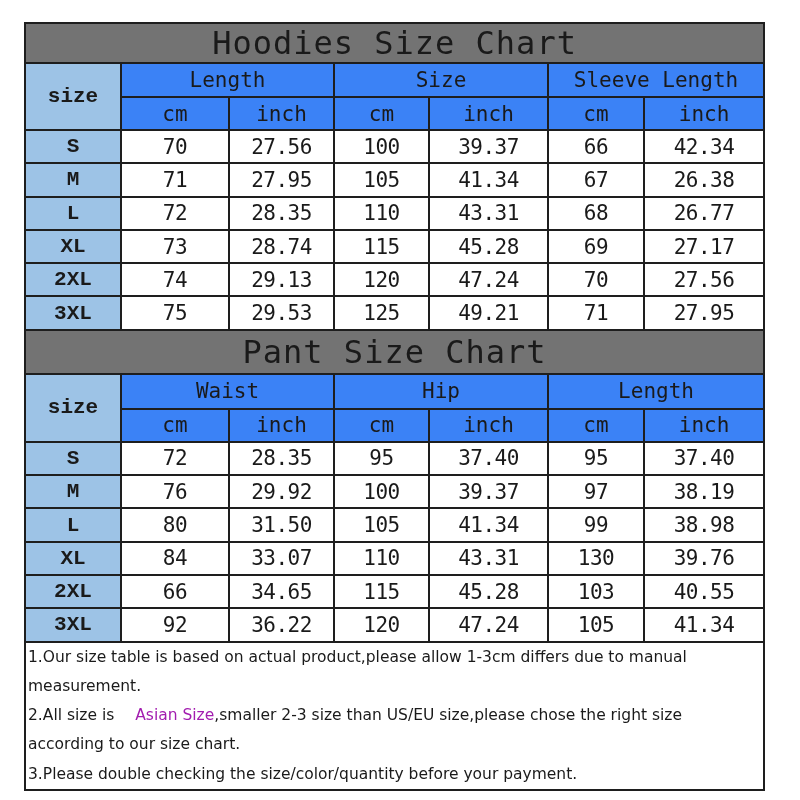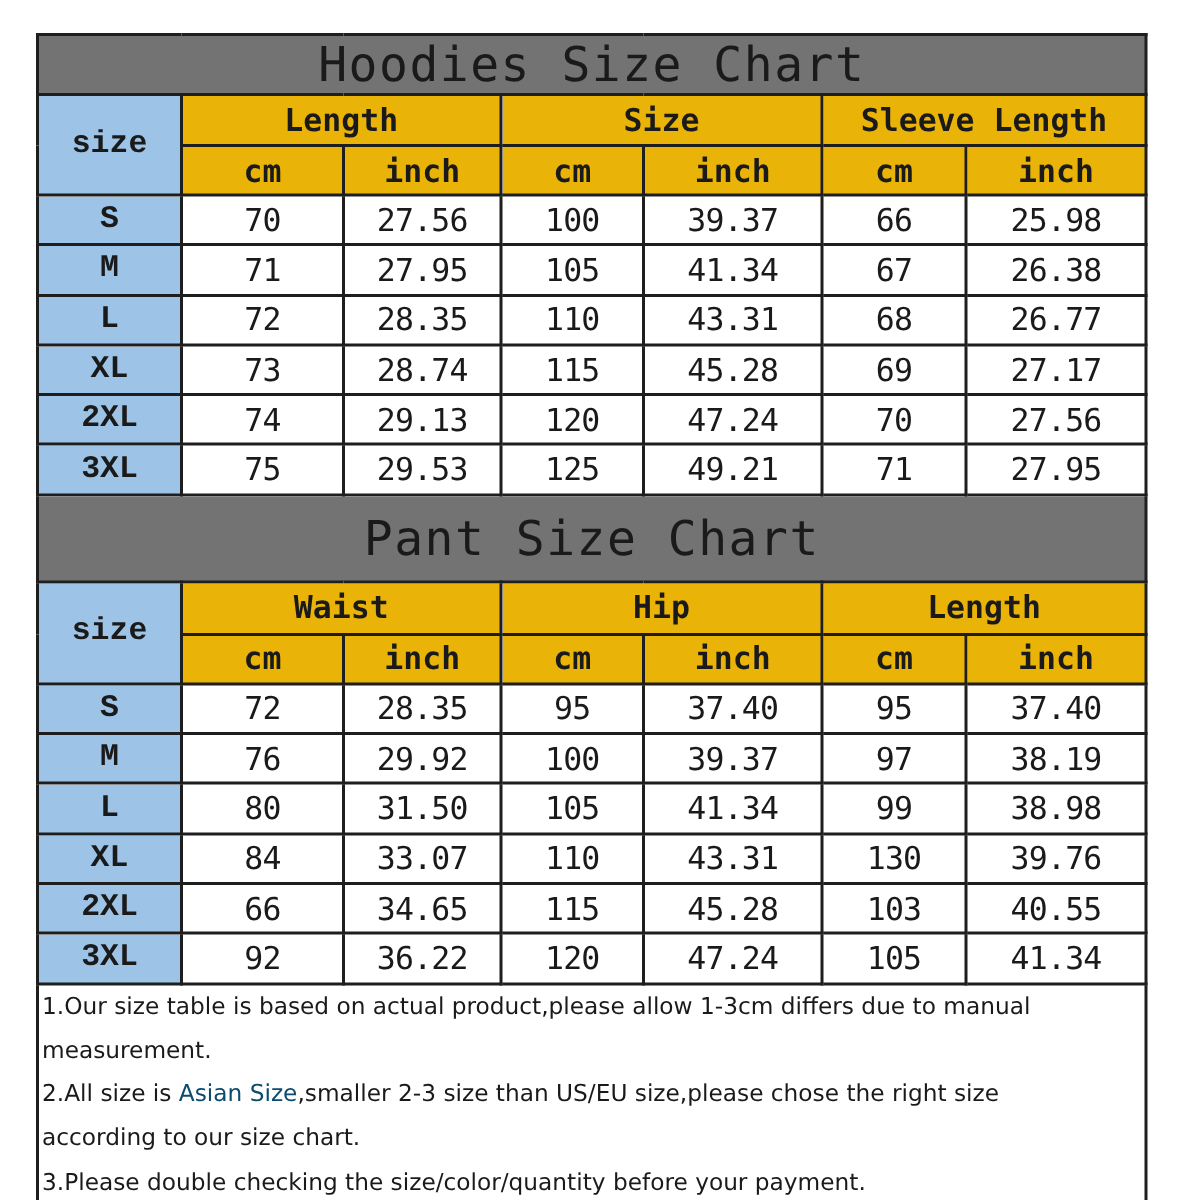--- a/index.html
+++ b/index.html
@@ -21,23 +21,23 @@
     white-space: nowrap;
   }
   .title {
     background: #737373;
     font-family: "DejaVu Sans Mono", "Liberation Mono", monospace;
     font-size: 32px;
     letter-spacing: 1px;
     color: #111;
   }
   .hdr {
-    background: #eab308;
+    background: #3b82f6;
     font-family: "DejaVu Sans Mono", "Liberation Mono", monospace;
-    font-weight: bold;
+    font-weight: normal;
     font-size: 21px;
     color: #1a1a1a;
   }
   .sizecell {
     background: #9dc3e6;
     font-family: Liberation Mono, monospace;
     font-weight: bold;
     font-size: 21px;
   }
   .val {
@@ -51,21 +51,21 @@
     text-align: left !important;
     vertical-align: top !important;
     font-family: "DejaVu Sans", "Liberation Sans", sans-serif;
     font-size: 15.5px;
     line-height: 29.3px;
     padding: 0 0 0 2px !important;
     white-space: normal !important;
     color: #1a1a1a;
   }
   .notes .line { display: block; white-space: nowrap; }
-  .red { color: #0c4a6e; }
+  .red { color: #a21caf; margin-left: 16px; }
 </style>
 </head>
 <body>
 
 <div class="wrap">
 <table class="sc">
   <colgroup>
     <col style="width:96px">
     <col style="width:108px">
     <col style="width:105px">
@@ -93,21 +93,21 @@
     <td class="hdr">cm</td>
     <td class="hdr">inch</td>
   </tr>
   <tr style="height:33.3px">
     <td class="sizecell">S</td>
     <td class="val">70</td>
     <td class="val">27.56</td>
     <td class="val">100</td>
     <td class="val">39.37</td>
     <td class="val">66</td>
-    <td class="val">25.98</td>
+    <td class="val">42.34</td>
   </tr>
   <tr style="height:33.3px">
     <td class="sizecell">M</td>
     <td class="val">71</td>
     <td class="val">27.95</td>
     <td class="val">105</td>
     <td class="val">41.34</td>
     <td class="val">67</td>
     <td class="val">26.38</td>
   </tr>
@@ -141,21 +141,21 @@
   <tr style="height:33.3px">
     <td class="sizecell">3XL</td>
     <td class="val">75</td>
     <td class="val">29.53</td>
     <td class="val">125</td>
     <td class="val">49.21</td>
     <td class="val">71</td>
     <td class="val">27.95</td>
   </tr>
 
-  <tr style="height:58px">
+  <tr style="height:44px">
     <td class="title" colspan="7">Pant Size Chart</td>
   </tr>
   <tr style="height:35px">
     <td class="sizecell" rowspan="2">size</td>
     <td class="hdr" colspan="2">Waist</td>
     <td class="hdr" colspan="2">Hip</td>
     <td class="hdr" colspan="2">Length</td>
   </tr>
   <tr style="height:33px">
     <td class="hdr">cm</td>

